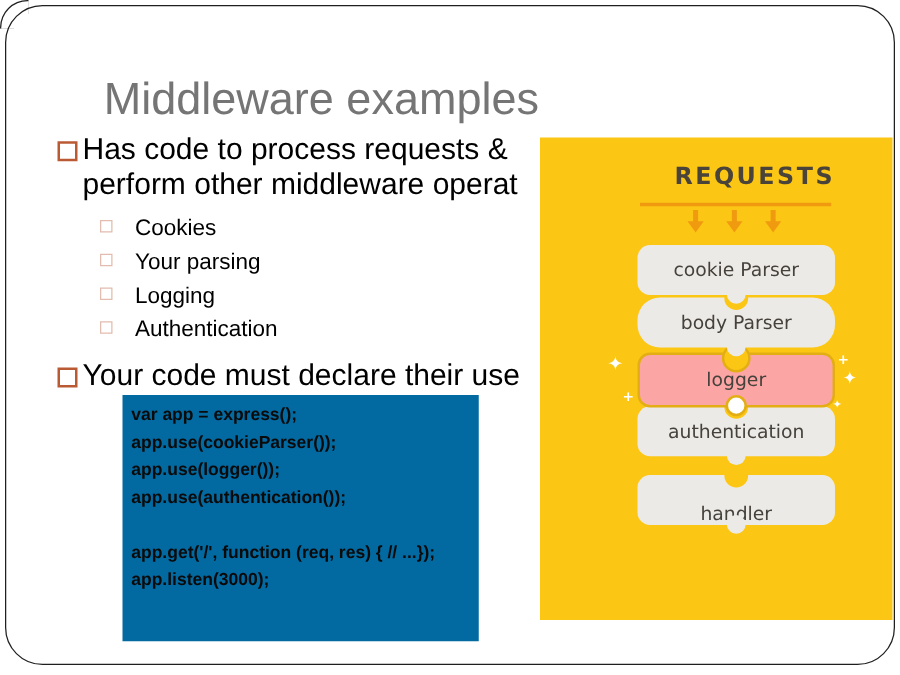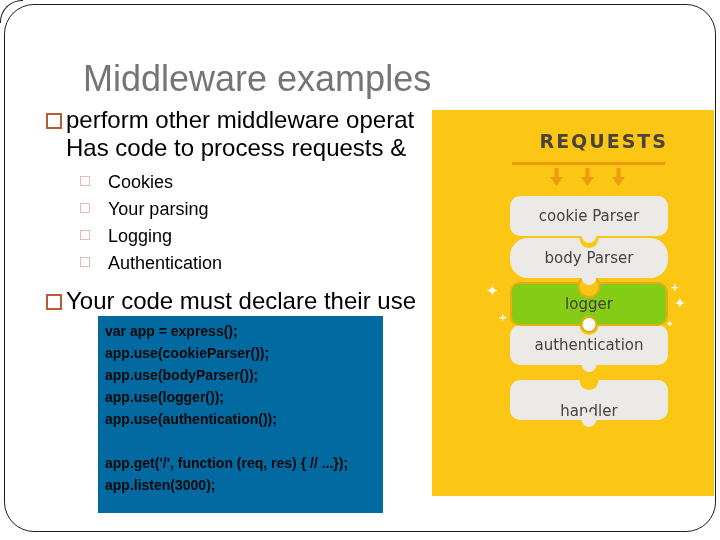--- a/index.html
+++ b/index.html
@@ -69,21 +69,21 @@
   .pz::after{ 
     content:'';position:absolute;bottom:-7px;left:50%;
     transform:translateX(-50%);width:15px;height:15px;border-radius:50%;
     background:#ECEAE6;
   }
   .pz.notch::before{ 
     content:'';position:absolute;top:-9px;left:50%;
     transform:translateX(-50%);width:19px;height:19px;border-radius:50%;
     background:#FCC614;
   }
-  .pz.hl{background:#84cc16;border:2px solid #E3AE14;width:154px;text-align:center;}
+  .pz.hl{background:#fca5a5;border:2px solid #E3AE14;width:154px;text-align:center;}
   .pz.hl::after{background:#ffffff;border:2px solid #E3AE14;width:13px;height:13px;bottom:-9px;}
   .pz.hl.notch::before{border:2px solid #E3AE14;background:#FCC614;}
   #pz-0{top:86px;z-index:7;}
   #pz-1{top:128px;z-index:6;border-radius:18px;}
   #pz-2{top:172px;z-index:5;}
   #pz-3{top:215px;z-index:4;}
   #pz-4{top:270px;z-index:3;align-items:flex-end;}
   .dg-dots{
     position:absolute;left:0;top:262px;width:158px;height:22px;z-index:2;
     display:flex;flex-direction:column;align-items:center;gap:4px;
@@ -100,22 +100,22 @@
 <body>
 
 <div class="frame"></div>
 <div class="corner-arc"></div>
 
 <div class="title">Middleware examples</div>
 
 <div class="bullet1" id="bullet-a">
   <span class="sq"></span>
   <div class="txt">
+    <div>Has code to process requests &amp;</div>
     <div>perform other middleware operat</div>
-    <div>Has code to process requests &amp;</div>
   </div>
 </div>
 
 <div class="bullet2" style="top:172px;">
   <span class="sq"></span>
   <span class="txt">Cookies</span>
 </div>
 <div class="bullet2" style="top:199px;">
   <span class="sq"></span>
   <span class="txt">Your parsing</span>
@@ -132,21 +132,20 @@
 <div class="bullet1" id="bullet-b">
   <span class="sq"></span>
   <div class="txt">
     <div>Your code must declare their use</div>
   </div>
 </div>
 
 <div class="code">
   <div class="code-line">var app = express();</div>
   <div class="code-line">app.use(cookieParser());</div>
-  <div class="code-line">app.use(bodyParser());</div>
   <div class="code-line">app.use(logger());</div>
   <div class="code-line">app.use(authentication());</div>
   <div class="code-line"></div>
   <div class="code-line">app.get('/', function (req, res) { // ...});</div>
   <div class="code-line">app.listen(3000);</div>
 </div>
 
 <div class="diagram">
   <div class="dg-col">
     <div class="dg-title">REQUESTS</div>

